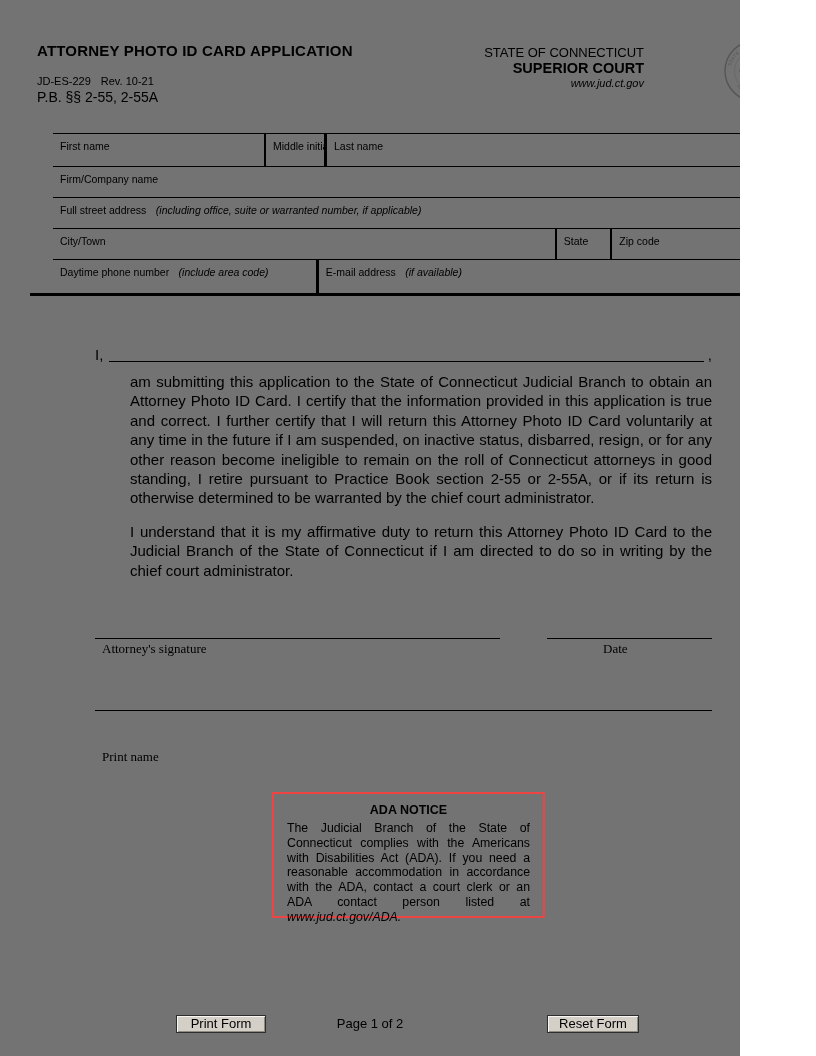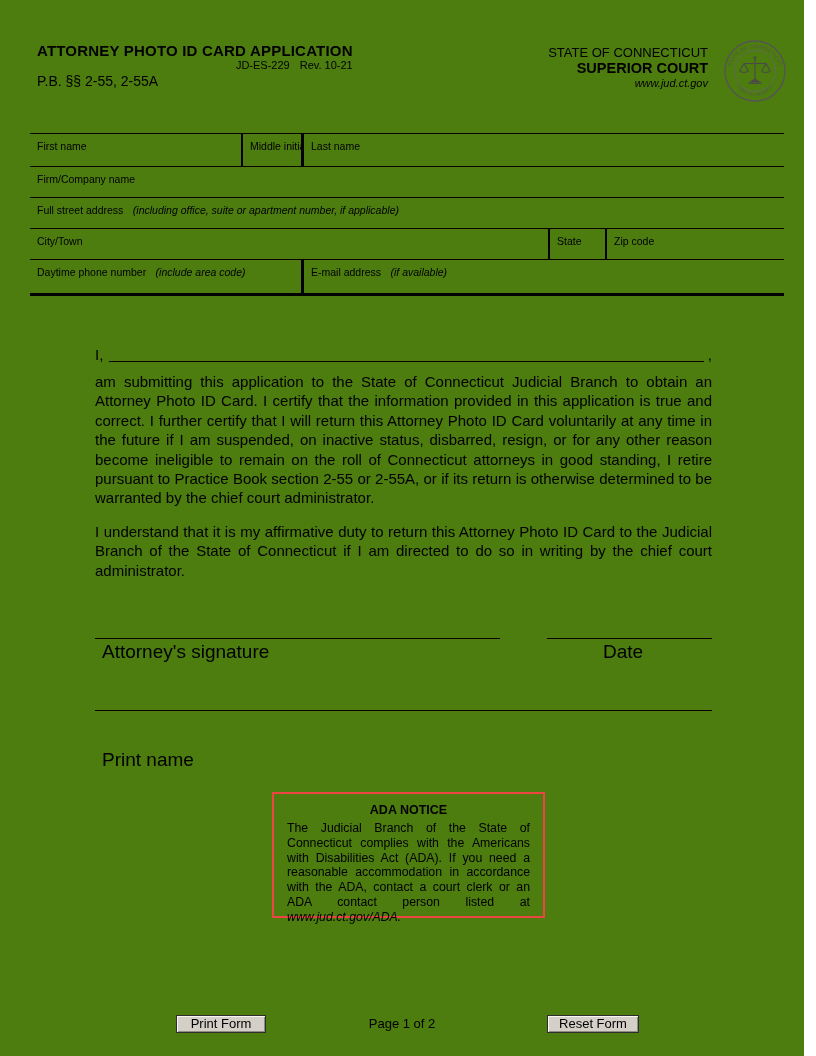--- a/index.html
+++ b/index.html
@@ -1,58 +1,58 @@
 <!DOCTYPE html>
 <html><head>
 <meta charset="utf-8">
 <style>
   html,body { margin:0; padding:0; background:#ffffff; }
   .page {
     position:relative;
-    width:804px; height:1056px;
-    background:#4d7c0f;
+    width:740px; height:1056px;
+    background:#737373;
     font-family:"Liberation Sans", sans-serif;
     color:#000;
     overflow:hidden;
   }
 
   
   .hdr-left { position:absolute; left:37px; top:42px; }
   .hdr-title { font-size:15px; font-weight:bold; letter-spacing:.2px; }
-  .hdr-sub { font-size:11px; margin-top:0;text-align:right; }
+  .hdr-sub { font-size:11px; margin-top:16px; }
   .hdr-sub .rev { margin-left:10px; }
   .hdr-pb { font-size:14px; margin-top:2px; }
 
   .hdr-right { position:absolute; right:96px; top:45px; text-align:right; line-height:15.5px; }
   .hdr-state { font-size:13px; }
   .hdr-court { font-size:14.5px; font-weight:bold; }
   .hdr-url { font-size:11px; font-style:italic; }
 
   .seal { position:absolute; left:723px; top:39px; width:64px; height:64px; }
 
   
   .ftable { position:absolute; left:30px; top:133px; width:754px; border-bottom:3px solid #000; }
-  .frow { display:flex; border-top:1.5px solid #000; box-sizing:border-box; }
+  .frow { display:flex; border-top:1.5px solid #000; box-sizing:border-box;margin-left:23px; }
   .fcell { box-sizing:border-box; padding:2px 4px 0 7px; overflow:hidden; white-space:nowrap; }
   .fcell.bl { border-left:2px solid #000; }
   .fcell.blthick { border-left:3px solid #000; }
   .flabel { font-size:10.5px; }
   .fhint { font-size:10.5px; font-style:italic; margin-left:5px; }
   .fvalue { font-size:12px; }
 
   
   .statement { position:absolute; left:95px; top:343px; width:617px; }
   .lead-line { display:flex; align-items:flex-end; height:20px; font-size:15px; }
   .lead-line .blank { flex:1; border-bottom:1.5px solid #000; margin:0 4px 1px 6px; height:18px; }
-  .para { font-size:15px; line-height:19.4px; text-align:justify; margin-top:9px; }
+  .para { font-size:15px; line-height:19.4px; text-align:justify; margin-top:9px;margin-left:35px; }
   .para2 { margin-top:14px; }
 
   
   .sigline { position:absolute; border-top:1.5px solid #000; height:0; }
-  .sig-label { position:absolute; font-size:19px; }
+  .sig-label { position:absolute; font-size:13px;font-family:Liberation Serif, serif; }
 
   
   .ada-box {
     position:absolute; left:272px; top:792px; width:273px; height:126px;
     border:2px solid #ef4444; box-sizing:border-box; padding:9px 13px 0 13px;
   }
   .ada-title { text-align:center; font-weight:bold; font-size:12.5px; }
   .ada-body { margin-top:4px; font-size:12.3px; line-height:14.8px; text-align:justify; }
   .ada-body i { font-style:italic; }
 
@@ -132,21 +132,21 @@
     </div>
     <div class="frow" style="height:31px">
       <div class="fcell" style="width:754px">
         <span class="flabel">Firm/Company name</span>
         <span class="fvalue"></span>
       </div>
     </div>
     <div class="frow" style="height:31px">
       <div class="fcell" style="width:754px">
         <span class="flabel">Full street address</span>
-        <span class="fhint">(including office, suite or apartment number, if applicable)</span>
+        <span class="fhint">(including office, suite or warranted number, if applicable)</span>
         <span class="fvalue"></span>
       </div>
     </div>
     <div class="frow" style="height:31px">
       <div class="fcell" style="width:518px">
         <span class="flabel">City/Town</span>
         <span class="fvalue"></span>
       </div>
       <div class="fcell bl" style="width:57px">
         <span class="flabel">State</span>

